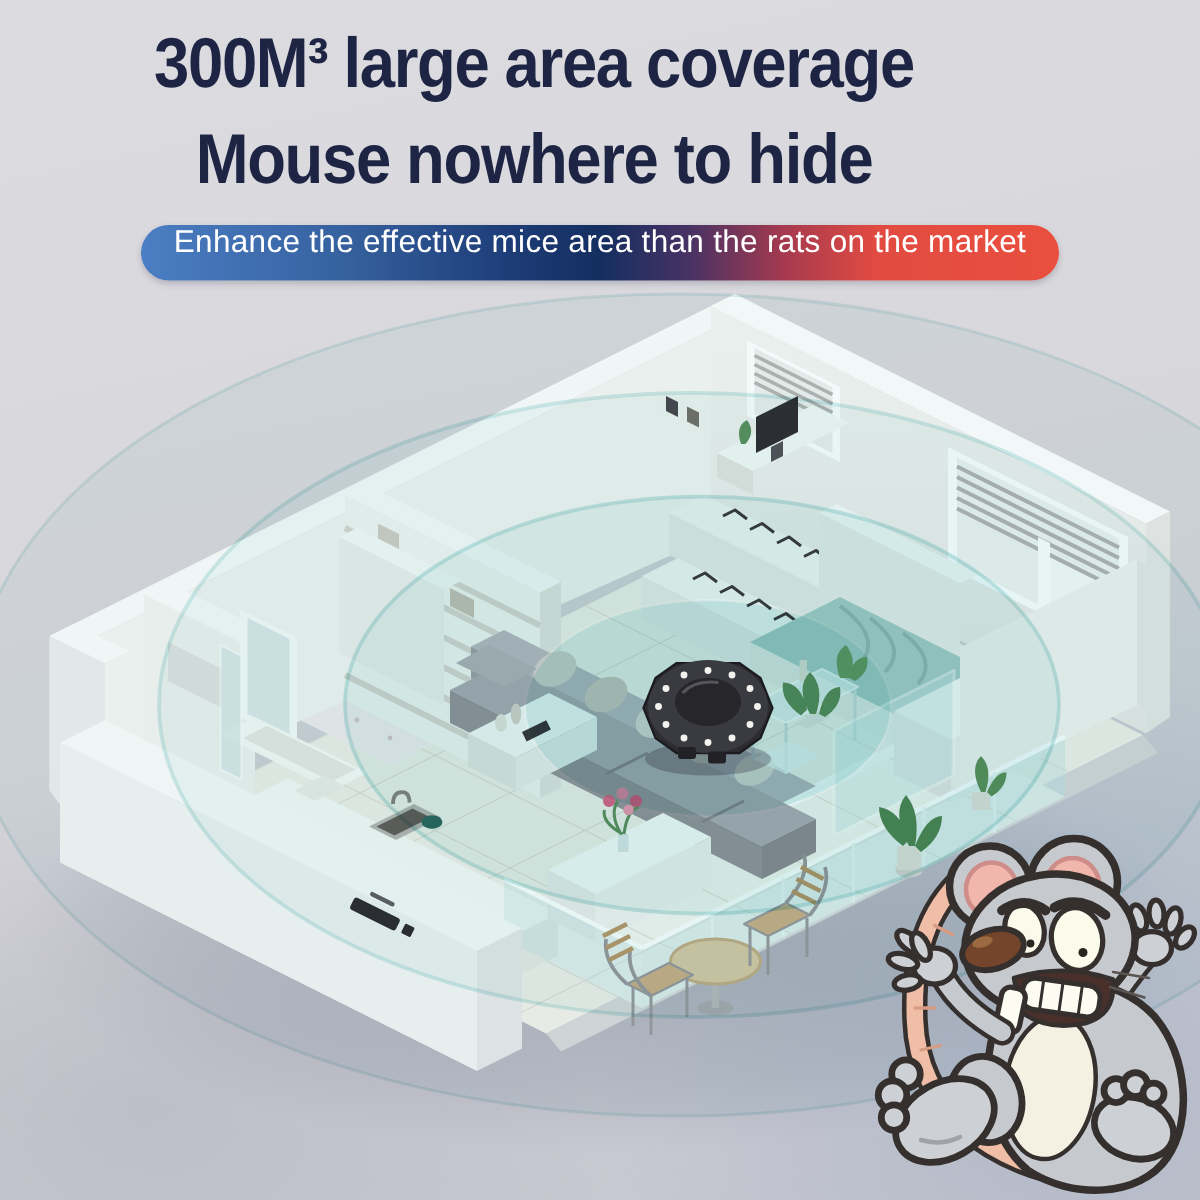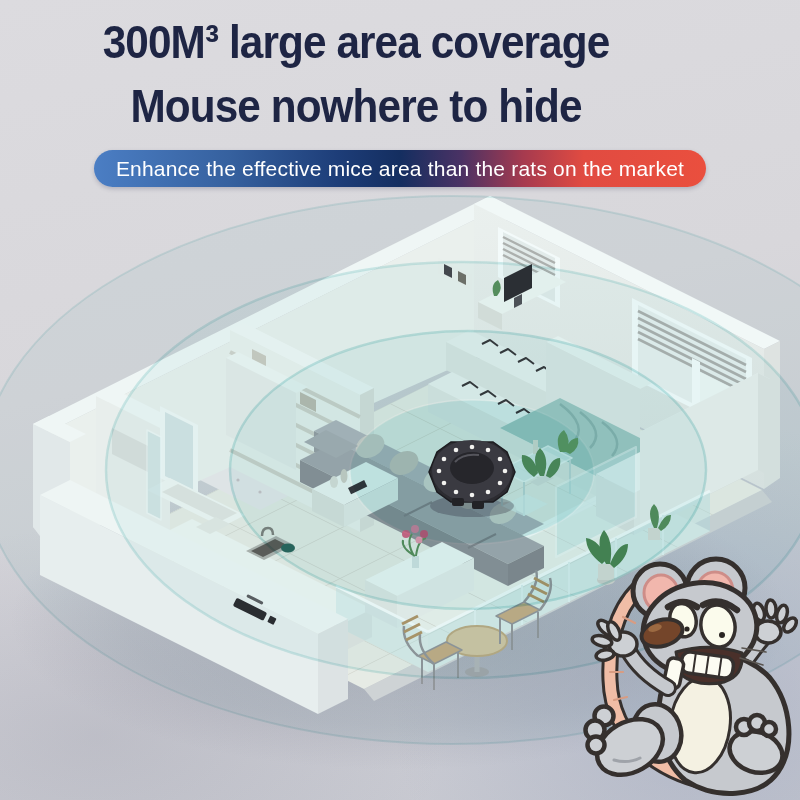--- a/index.html
+++ b/index.html
@@ -12,21 +12,21 @@
       linear-gradient(168deg,#dcdbdf 0%,#d8d7db 42%,#cfcfd6 72%,#c5c7cf 100%);
   }
   .title-block{position:absolute;top:10px;left:0;width:660px;text-align:center;margin-left:26px;}
   .title-line{
     color:#1e2544;font-weight:700;font-size:47px;line-height:64px;
     letter-spacing:-1px;transform:scaleX(0.9);transform-origin:center;
     white-space:nowrap;
   }
   .banner{
     position:absolute;left:94px;top:150px;width:612px;height:37px;
-    border-radius:19px;display:flex;align-items:center;justify-content:center;
+    border-radius:19px;display:flex;justify-content:center;
     background:linear-gradient(90deg,#4b7ec4 0%,#36619f 22%,#1d3d78 40%,#142e60 50%,#4a3264 60%,#a53a4f 70%,#e14b41 80%,#ea4f3e 100%);
     box-shadow:0 2px 4px rgba(60,60,90,0.25);
   }
   .banner-text{color:#ffffff;font-size:21px;letter-spacing:0.2px;white-space:nowrap;}
   svg.scene{position:absolute;left:0;top:0;}
   .rings{mix-blend-mode:multiply;}
 </style>
 </head>
 <body>
 

